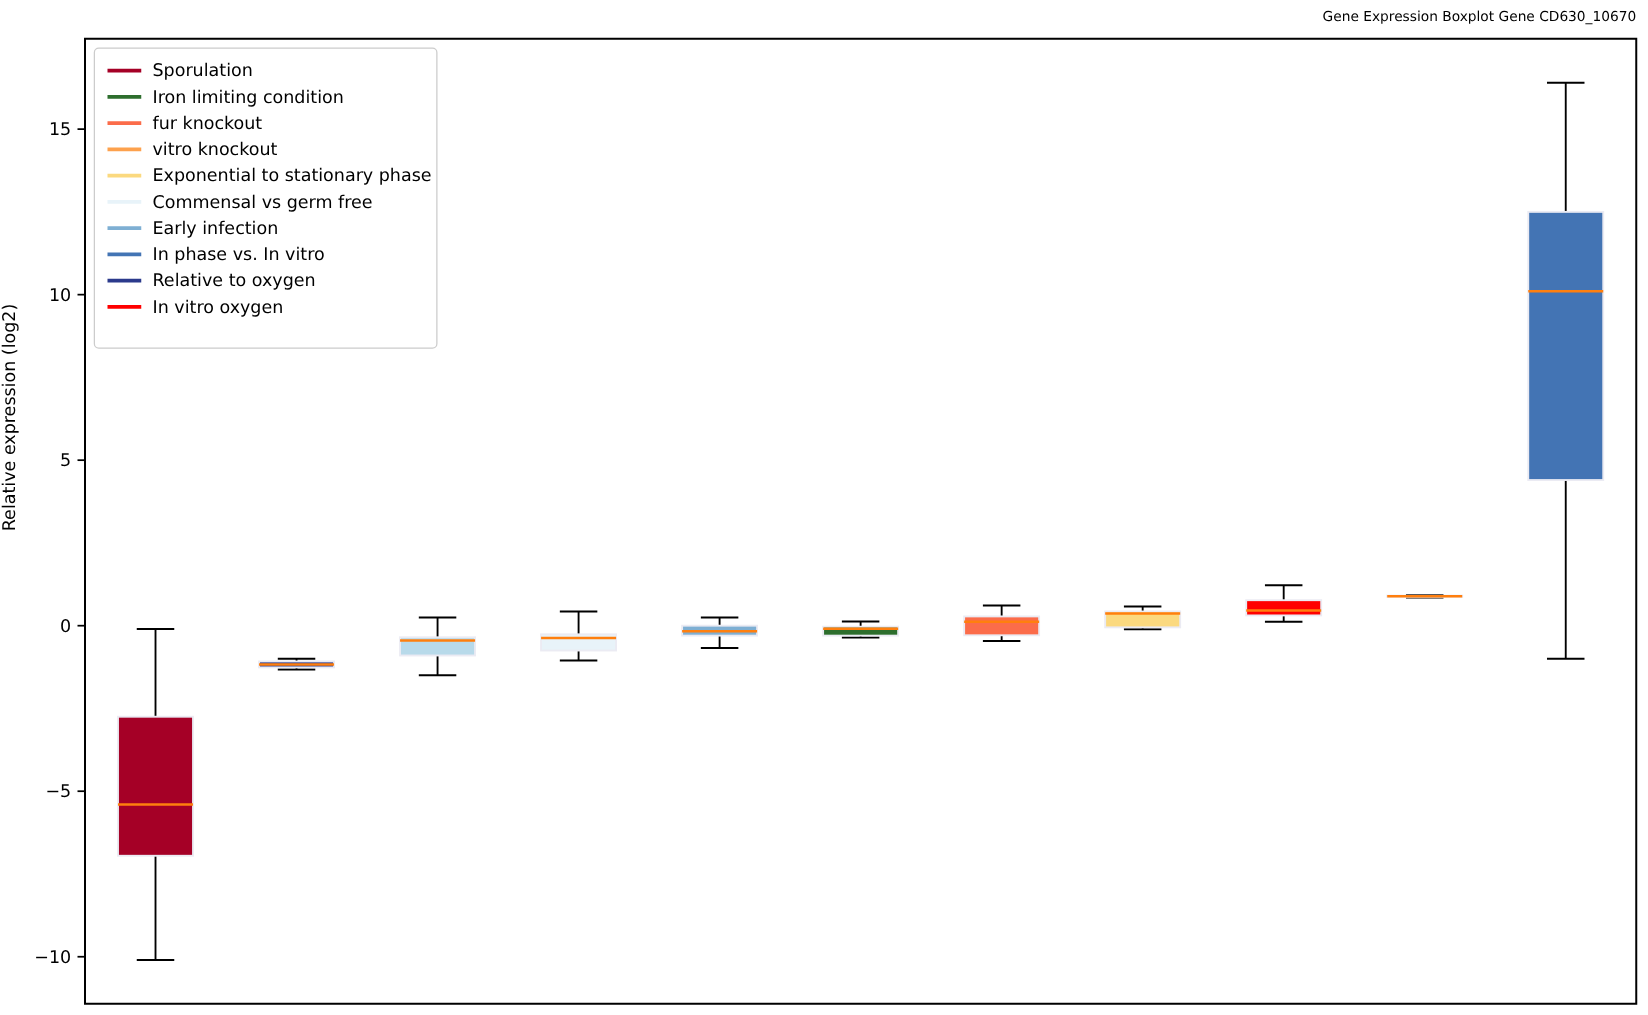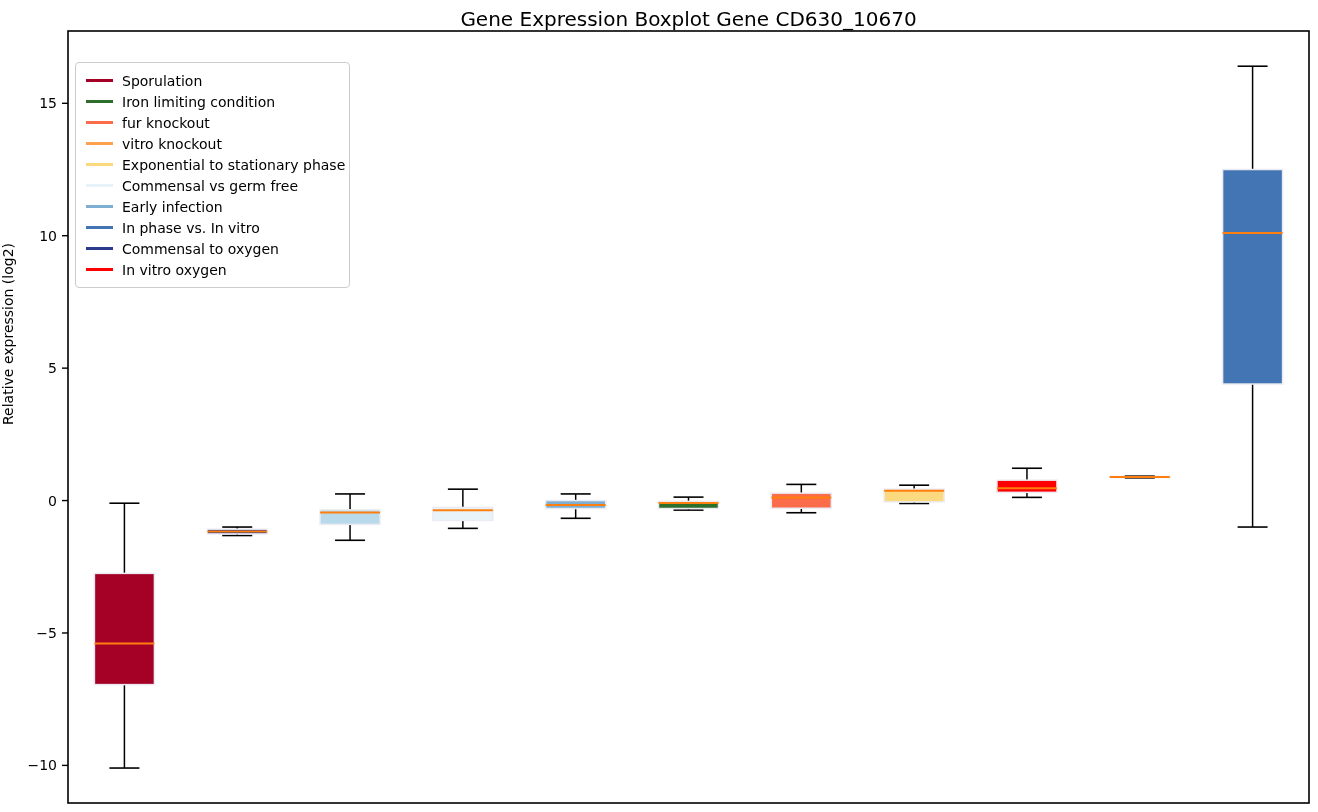--- a/index.html
+++ b/index.html
@@ -6,42 +6,41 @@
   .figure{
     position:relative;
     width:1318px;height:812px;
     background:#ffffff;
     font-family:"DejaVu Sans","Liberation Sans",sans-serif;
     overflow:hidden;
   }
   .chart-title{
     position:absolute;
     left:68px;width:1241px;top:7px;
-    text-align:center;
-    font-size:20px;color:#000000;
+    text-align:right;
+    font-size:11px;color:#000000;
     white-space:nowrap;
   }
   .y-axis-label{
     position:absolute;
     left:8px;top:417px;
     transform:rotate(-90deg);
     transform-origin:left center;
     font-size:14px;color:#000000;
     white-space:nowrap;
   }
   svg.plot{position:absolute;left:0;top:0;}
   .legend{
     position:absolute;
     left:75px;top:38px;
     width:253px;
     background:rgba(255,255,255,0.85);
     border:1px solid #cccccc;
     border-radius:4px;
-    padding:7px 10px 7px 10px;
-    margin-top:24px;
+    padding:7px 10px 22px 10px;
   }
   .legend-item{
     display:flex;align-items:center;
     height:21px;
   }
   .legend-swatch{
     width:27px;height:2.4px;
     flex:0 0 27px;
     margin-right:9px;
   }
@@ -177,21 +176,21 @@
         <div class="legend-label">Early infection</div>
       </div>
 
       <div class="legend-item">
         <div class="legend-swatch" style="background: rgb(67, 116, 180);"></div>
         <div class="legend-label">In phase vs. In vitro</div>
       </div>
 
       <div class="legend-item">
         <div class="legend-swatch" style="background: rgb(43, 58, 140);"></div>
-        <div class="legend-label">Commensal to oxygen</div>
+        <div class="legend-label">Relative to oxygen</div>
       </div>
 
 
       <div class="legend-item">
         <div class="legend-swatch" style="background: rgb(255, 0, 0);"></div>
         <div class="legend-label">In vitro oxygen</div>
       </div>
     </div>
 
 </div>

